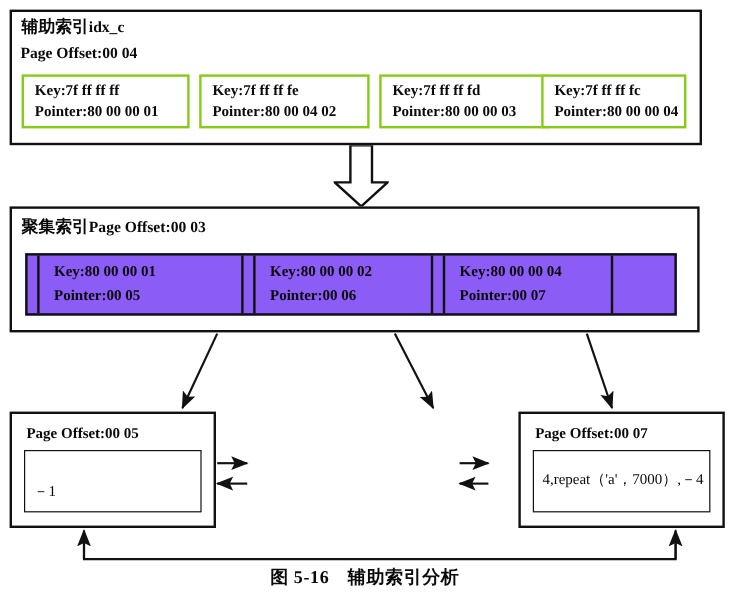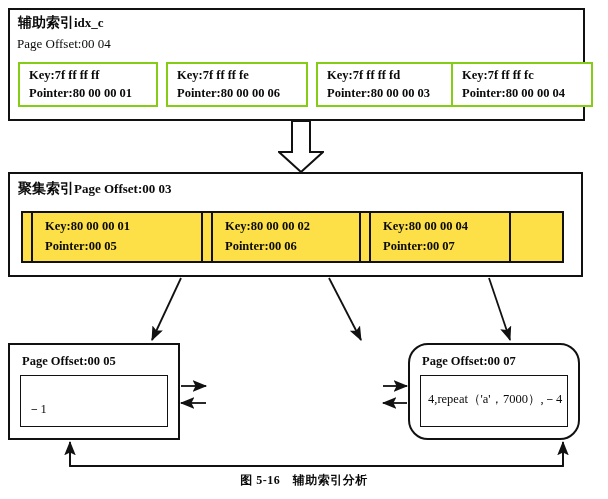--- a/index.html
+++ b/index.html
@@ -12,57 +12,57 @@
 
   .box{position:absolute;box-sizing:border-box;border:2px solid #111;background:#fff;}
 
   .lbl{position:absolute;white-space:nowrap;line-height:1.05;}
   .cjk{font-family:"Liberation Serif","DejaVu Serif",serif;font-weight:bold;}
 
   
   #top-node{left:8px;top:8px;width:577px;height:113px;}
   #top-title{left:18px;top:16px;font-size:14px;font-weight:bold;}
   #top-title .idx{font-size:13px;font-weight:bold;}
-  #top-offset{left:17px;top:37px;font-size:13px;font-weight:normal;}
+  #top-offset{left:17px;top:37px;font-size:13px;font-weight:bold;}
 
   .tcell{position:absolute;top:62px;height:45px;box-sizing:border-box;
          border:2px solid #84cc16;background:#fff;}
   .tcell .k{position:absolute;left:9px;top:4px;font-size:12.5px;font-weight:bold;white-space:nowrap;}
   .tcell .p{position:absolute;left:9px;top:22px;font-size:12.5px;font-weight:bold;white-space:nowrap;}
 
   
   #bigarrow{position:absolute;left:278px;top:121px;width:46px;height:52px;}
 
   
   #mid-node{left:8px;top:172px;width:575px;height:105px;}
   #mid-title{left:18px;top:182px;font-size:14px;font-weight:bold;}
   #mid-title .off{font-size:13px;font-weight:bold;}
   #mid-row{position:absolute;left:21px;top:211px;width:543px;height:52px;
-           box-sizing:border-box;border:2px solid #111;background:#fde047;}
+           box-sizing:border-box;border:2px solid #111;background:#8b5cf6;}
   .mgut{position:absolute;top:0;width:10px;height:100%;box-sizing:border-box;
          border-right:2px solid #111;}
   .mcell{position:absolute;top:0;height:100%;box-sizing:border-box;
          border-right:2px solid #111;}
   .mcell .k{position:absolute;left:12px;top:6px;font-size:12.5px;font-weight:bold;white-space:nowrap;}
   .mcell .p{position:absolute;left:12px;top:26px;font-size:12.5px;font-weight:bold;white-space:nowrap;}
 
   
   .leaf{position:absolute;top:343px;height:97px;}
   .leaf .ttl{position:absolute;left:12px;top:9px;font-size:12.5px;font-weight:bold;white-space:nowrap;}
   .leafinner{position:absolute;left:10px;top:30px;right:10px;bottom:11px;
              box-sizing:border-box;border:1.5px solid #111;background:#fff;}
   .rec{position:absolute;left:7px;font-size:12.5px;white-space:nowrap;line-height:1.08;}
 
   #leaf1{left:8px;width:172px;}
   #leaf2{left:207px;width:175px;}
-  #leaf3{left:408px;width:172px;border-radius:20px;}
+  #leaf3{left:432px;width:172px;}
 
   
   #caption{position:absolute;left:0;top:472px;width:608px;text-align:center;
-           font-size:12px;font-weight:bold;letter-spacing:.5px;}
+           font-size:15px;font-weight:bold;letter-spacing:.5px;}
 
   svg.ov{position:absolute;left:0;top:0;width:608px;height:499px;overflow:visible;pointer-events:none;}
 </style>
 </head>
 <body>
 
 <div id="stage">
 
   <div class="box" id="top-node"></div>
 
@@ -70,27 +70,27 @@
     <span class="cjk">辅助索引</span><span class="idx">idx_c</span>
   </div>
   <div class="lbl" id="top-offset">Page Offset:00 04</div>
 
   <div class="tcell" style="left:18px;width:140px;">
     <span class="k">Key:7f ff ff ff</span>
     <span class="p">Pointer:80 00 00 01</span>
   </div>
   <div class="tcell" style="left:166px;width:142px;">
     <span class="k">Key:7f ff ff fe</span>
-    <span class="p">Pointer:80 00 00 06</span>
+    <span class="p">Pointer:80 00 04 02</span>
   </div>
   <div class="tcell" style="left:316px;width:142px;">
     <span class="k">Key:7f ff ff fd</span>
     <span class="p">Pointer:80 00 00 03</span>
   </div>
-  <div class="tcell" style="left:451px;width:142px;padding-left:33px;">
+  <div class="tcell" style="left:451px;width:121px;padding-left:33px;">
     <span class="k">Key:7f ff ff fc</span>
     <span class="p">Pointer:80 00 00 04</span>
   </div>
 
   <svg id="bigarrow" viewBox="0 0 46 52">
     <polygon points="14,0 32,0 32,31 45,31 23,51 1,31 14,31" fill="#ffffff" stroke="#111111" stroke-width="2" stroke-linejoin="miter"></polygon>
   </svg>
 
   <div class="box" id="mid-node"></div>
 

